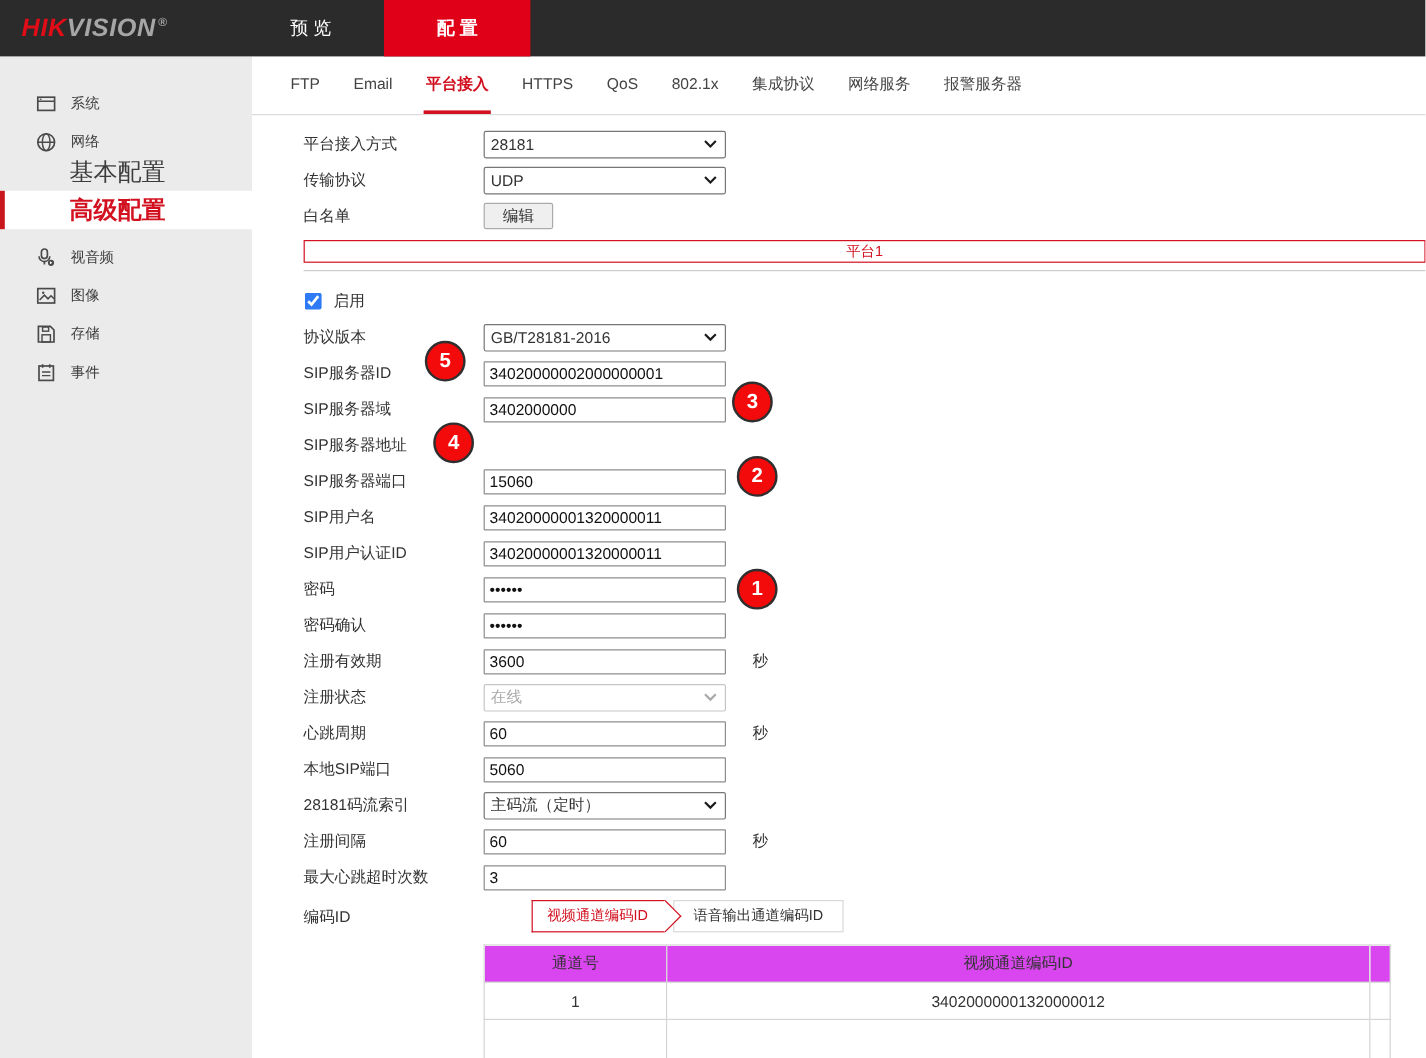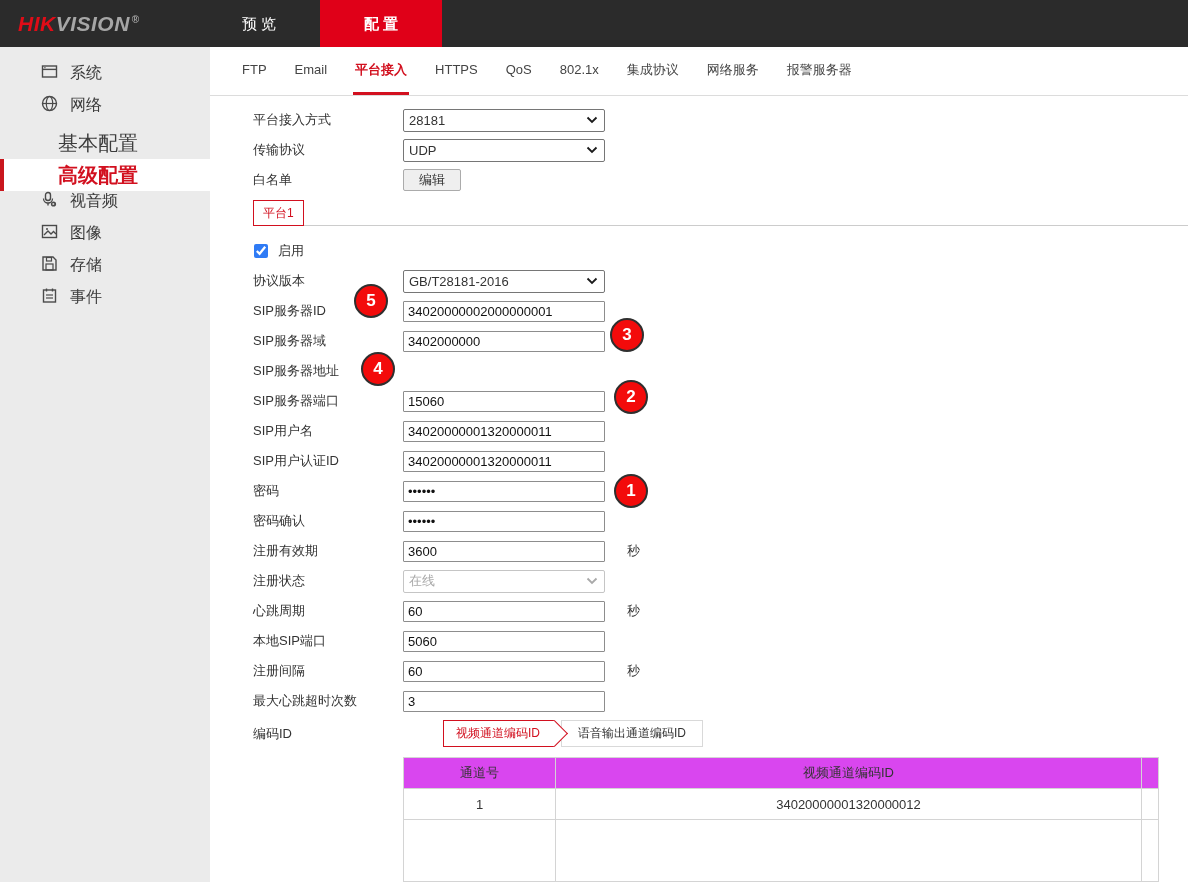--- a/index.html
+++ b/index.html
@@ -14,42 +14,42 @@
   .logo{margin-left:18px;font-style:italic;font-weight:bold;font-size:21px;letter-spacing:.5px;white-space:nowrap;}
   .logo .hik{color:#e00c17;}
   .logo .vision{color:#a6a6a6;}
   .logo .reg{color:#a6a6a6;font-size:10px;font-style:normal;vertical-align:super;margin-left:2px;}
   .top-tabs{position:absolute;left:198px;top:0;height:30px;display:flex;}
   .top-tab{width:122px;height:47px;line-height:47px;text-align:center;color:#fff;font-size:15px;cursor:pointer;}
   .top-tab.active{background:var(--top-red);font-weight:bold;}
   
   .layout{display:flex;height:835px;}
   .sidebar{width:210px;background:var(--sidebar-bg);padding-top:16px;flex-shrink:0;}
-  .side-item{height:32px;display:flex;align-items:flex-start;font-size:16px;color:#3c3c3c;cursor:pointer;padding-left:11px;}
+  .side-item{height:32px;display:flex;align-items:flex-end;font-size:12px;color:#3c3c3c;cursor:pointer;}
   .side-item .side-icon{width:17px;height:17px;margin-left:30px;margin-right:12px;display:inline-flex;}
   .side-sub{height:32px;display:flex;align-items:center;font-size:20px;color:#3c3c3c;padding-left:58px;cursor:pointer;}
   .side-sub.active{background:#fff;border-left:4px solid #c9161d;padding-left:54px;color:var(--accent);font-weight:bold;}
   
   .main{flex:1;background:#fff;}
   .tabbar{height:49px;border-bottom:1px solid #dcdcdc;padding-left:30px;display:flex;}
   .ctab{margin-right:24px;line-height:46px;font-size:13px;color:#444;cursor:pointer;padding:0 2px;border-bottom:3px solid transparent;}
   .ctab.active{color:var(--accent);font-weight:bold;border-bottom-color:var(--accent);}
   .form-area{padding:9px 0 0 43px;position:relative;}
   .frow{height:30px;display:flex;align-items:center;}
   .flabel{width:150px;flex-shrink:0;font-size:13px;color:#333;}
   .tinput{width:202px;height:21px;border:1px solid #8d8d8d;border-radius:1px;font-size:13px;padding:0 4px;color:#111;
     font-family:"Liberation Sans","DejaVu Sans",sans-serif;}
   .sel{width:202px;height:23px;border:1px solid #767676;border-radius:2px;background:#fff;display:flex;
     align-items:center;justify-content:space-between;padding:0 6px 0 5px;font-size:13px;cursor:pointer;}
   .sel.disabled{border-color:#c5c5c5;color:#a9a9a9;cursor:default;}
   .sel.disabled svg path{stroke:#a9a9a9;}
   .unit{margin-left:22px;font-size:13px;}
   .btn{width:58px;height:22px;background:#efefef;border:1px solid #ababab;border-radius:2px;font-size:13px;color:#333;cursor:pointer;
     font-family:"Liberation Sans","DejaVu Sans",sans-serif;}
-  .ptab-row{margin-top:5px;height:26px;display:flex;align-items:stretch;}
+  .ptab-row{margin-top:5px;height:26px;display:flex;align-items:stretch;flex-direction:column;}
   .ptab{min-width:47px;padding:0 9px;border:1px solid var(--accent);color:var(--accent);font-size:12px;
     display:flex;align-items:center;justify-content:center;background:#fff;cursor:pointer;}
   .ptab-line{flex:1;border-bottom:1px solid #ccc;margin-right:0;}
   .enable-row{margin-top:10px;height:30px;display:flex;align-items:center;}
   .enable-row input{width:14px;height:14px;accent-color:#2f7bf5;margin:0 10px 0 1px;cursor:pointer;}
   .enable-row label{font-size:13px;}
   
   .enc-row{margin-top:4px;height:27px;display:flex;align-items:center;gap:40px;}
   .enc-tabs{display:flex;height:27px;}
   .enc-tab{height:27px;display:flex;align-items:center;padding:0 16px;font-size:12px;border:1px solid #d9d9d9;
@@ -258,20 +258,29 @@
         </div>
       </div>
       <div class="frow">
         <span class="flabel">心跳周期</span>
         <input class="tinput" value="60" style="">
         <span class="unit">秒</span>
       </div>
       <div class="frow">
         <span class="flabel">本地SIP端口</span>
         <input class="tinput" value="5060" style="">
+      </div>
+      <div class="frow">
+        <span class="flabel">28181码流索引</span>
+        <div class="sel">
+          <span>主码流（定时）</span>
+          <svg width="12" height="8">
+              <path d="M1.5 1.5 L6 6 L10.5 1.5" stroke="#1a1a1a" stroke-width="1.8" fill="none"></path>
+            </svg>
+        </div>
       </div>
       <div class="frow">
         <span class="flabel">注册间隔</span>
         <input class="tinput" value="60" style="">
         <span class="unit">秒</span>
       </div>
       <div class="frow">
         <span class="flabel">最大心跳超时次数</span>
         <input class="tinput" value="3" style="">
       </div>

